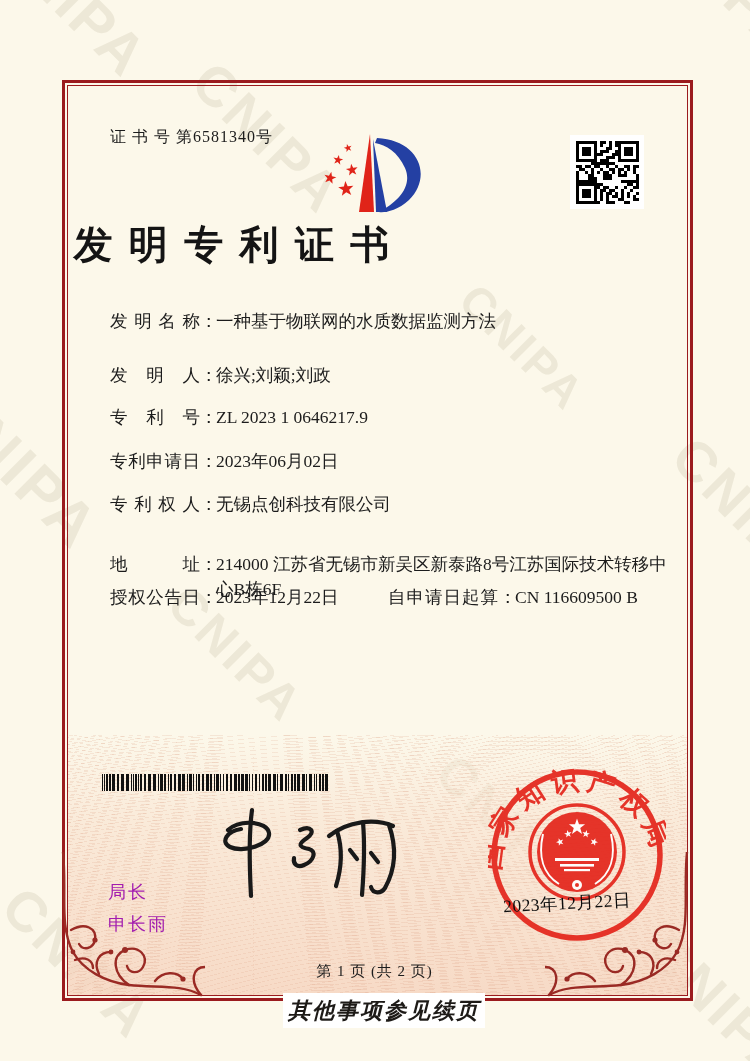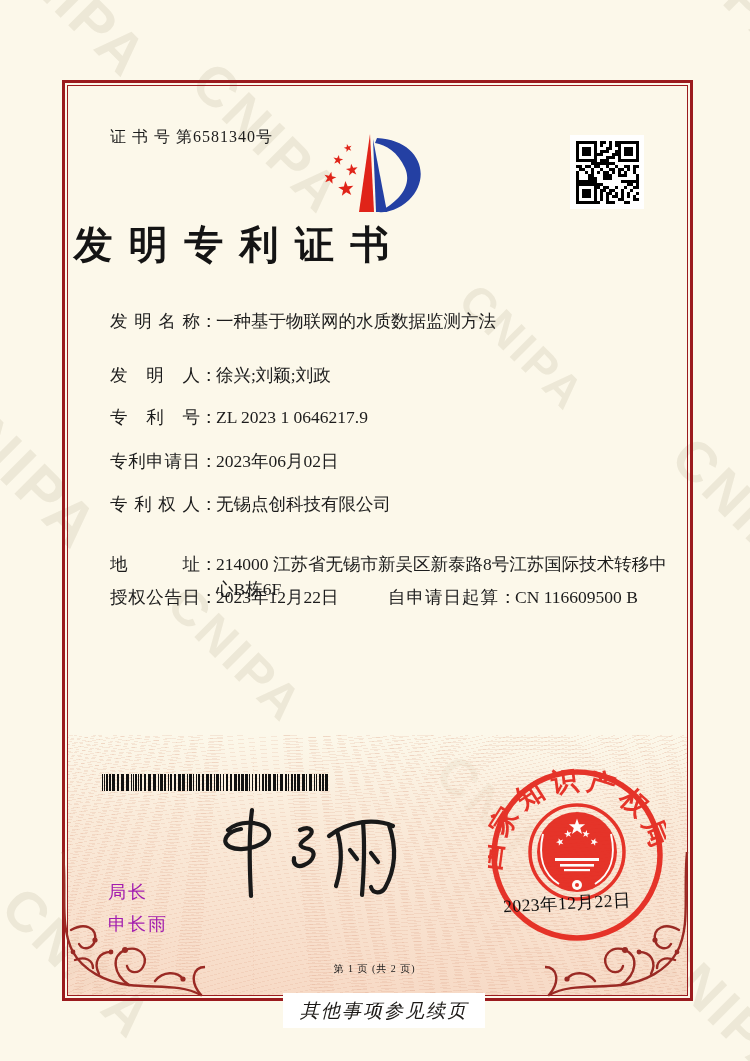--- a/index.html
+++ b/index.html
@@ -77,28 +77,28 @@
   }
   .signature{position:absolute;left:212px;top:806px;z-index:5;}
   .seal{position:absolute;left:488px;top:766px;z-index:5;}
   .seal-date{
     position:absolute;left:503px;top:891px;z-index:6;
     font-size:17.5px;color:#0d0d0d;letter-spacing:0.5px;transform:rotate(-3deg);
     white-space:nowrap;
   }
   .page-num{
     position:absolute;left:62px;top:962px;width:625px;text-align:center;
-    font-size:10px;z-index:4;letter-spacing:1px;
+    font-size:15px;z-index:4;letter-spacing:1px;
   }
   .note-box{
     position:absolute;left:283px;top:993px;width:202px;height:35px;background:#ffffff;
     display:flex;align-items:center;justify-content:center;z-index:6;
   }
   .note-box span{
-    font-size:19px;font-style:italic;letter-spacing:2px;color:#1d1a17;
+    font-size:22px;font-style:italic;letter-spacing:2px;color:#1d1a17;font-weight:bold;
   }
 </style>
 </head>
 <body style="background: rgb(252, 248, 234);">
 
 <div class="wm" style="left:-25px;top:-35px;font-size:58px;">CNIPA</div>
 <div class="wm" style="left:630px;top:-55px;font-size:58px;">CNIPA</div>
 <div class="wm" style="left:175px;top:105px;font-size:56px;">CNIPA</div>
 <div class="wm" style="left:445px;top:320px;font-size:46px;">CNIPA</div>
 <div class="wm" style="left:-85px;top:430px;font-size:62px;">CNIPA</div>

